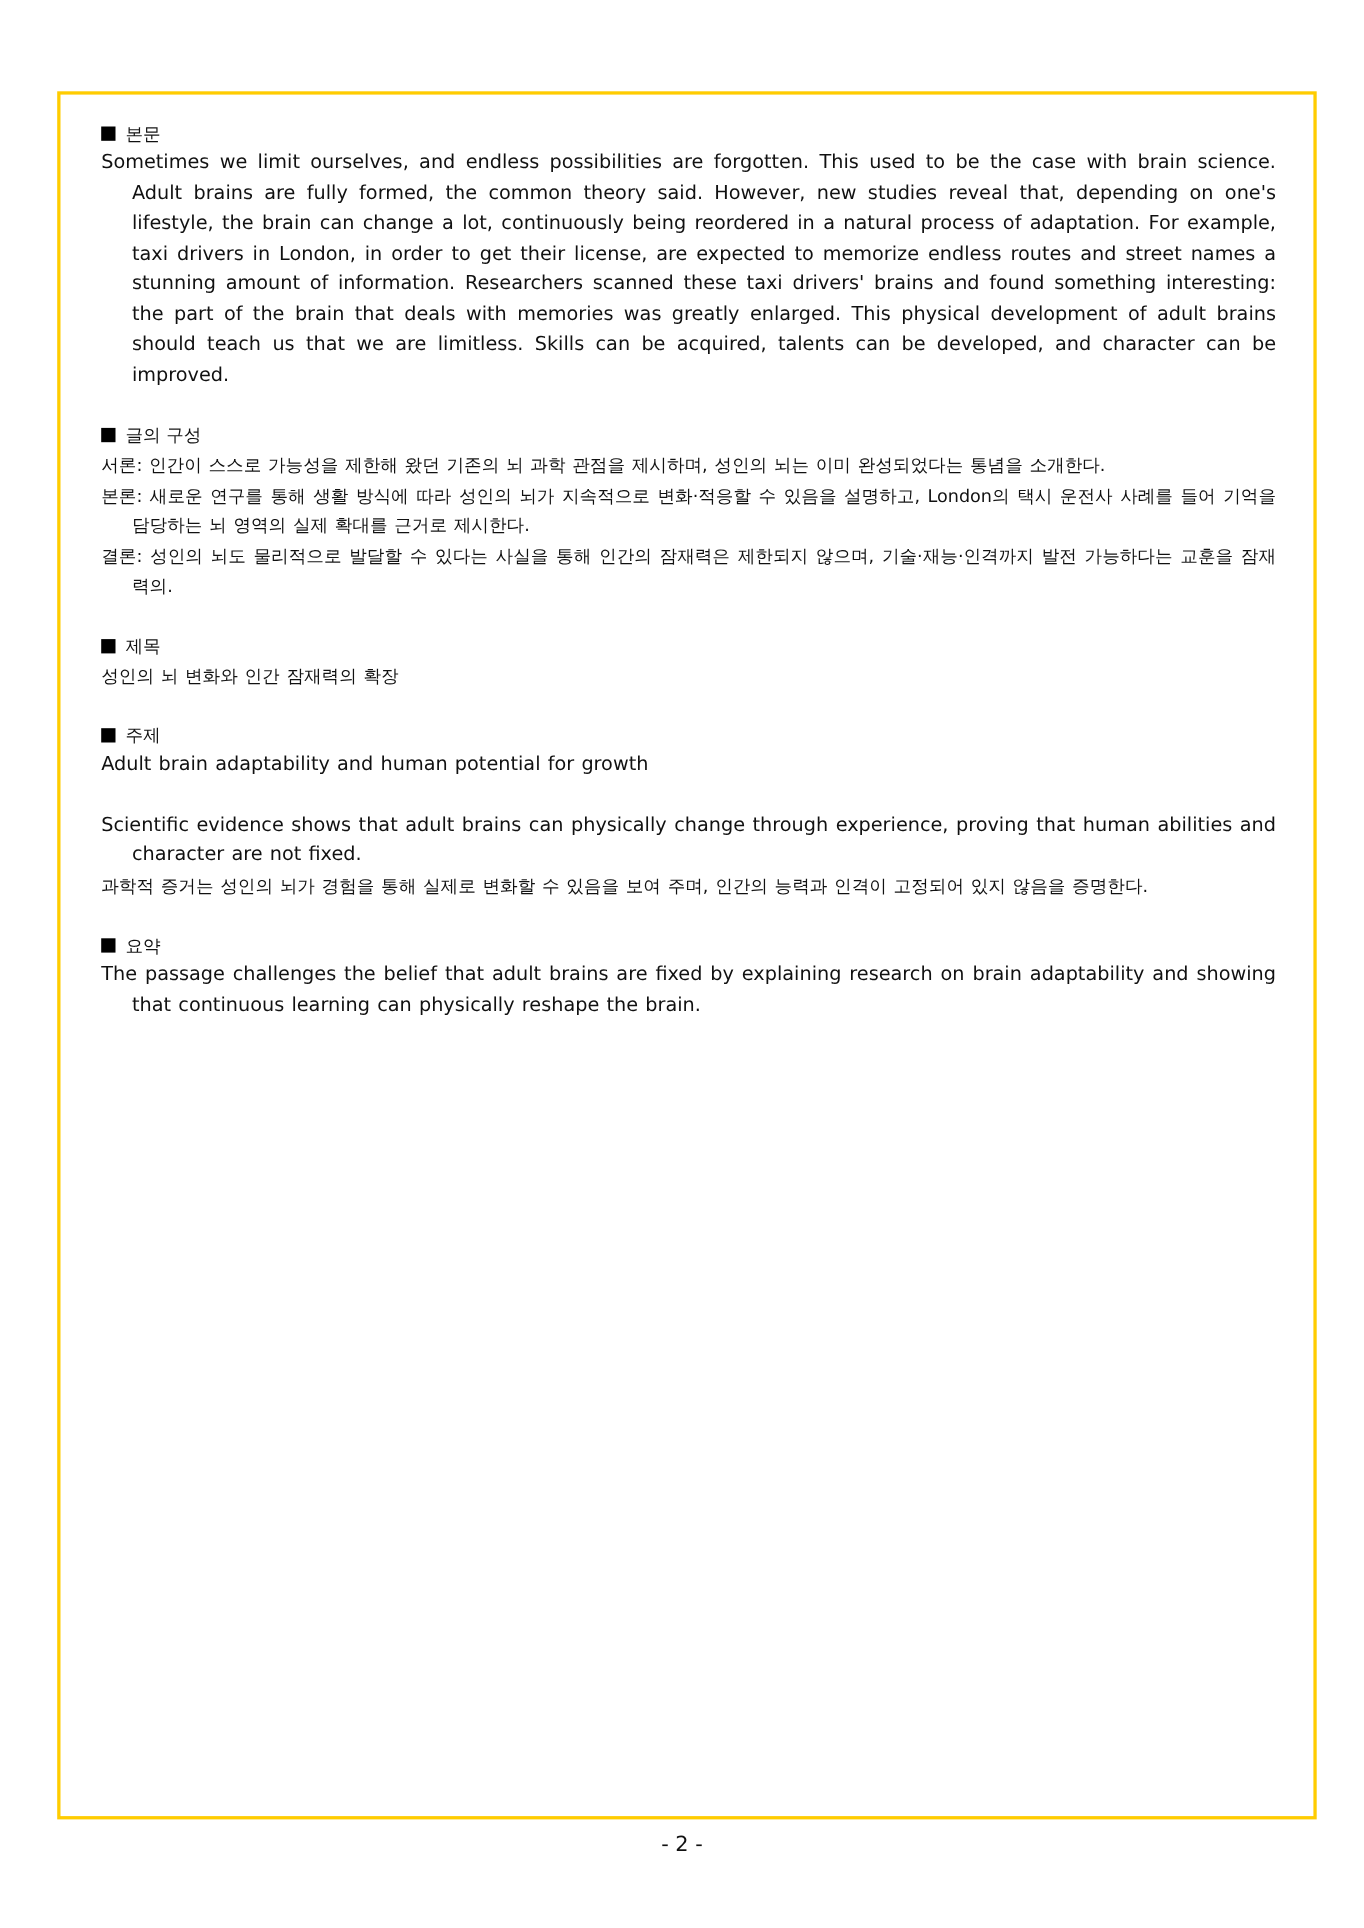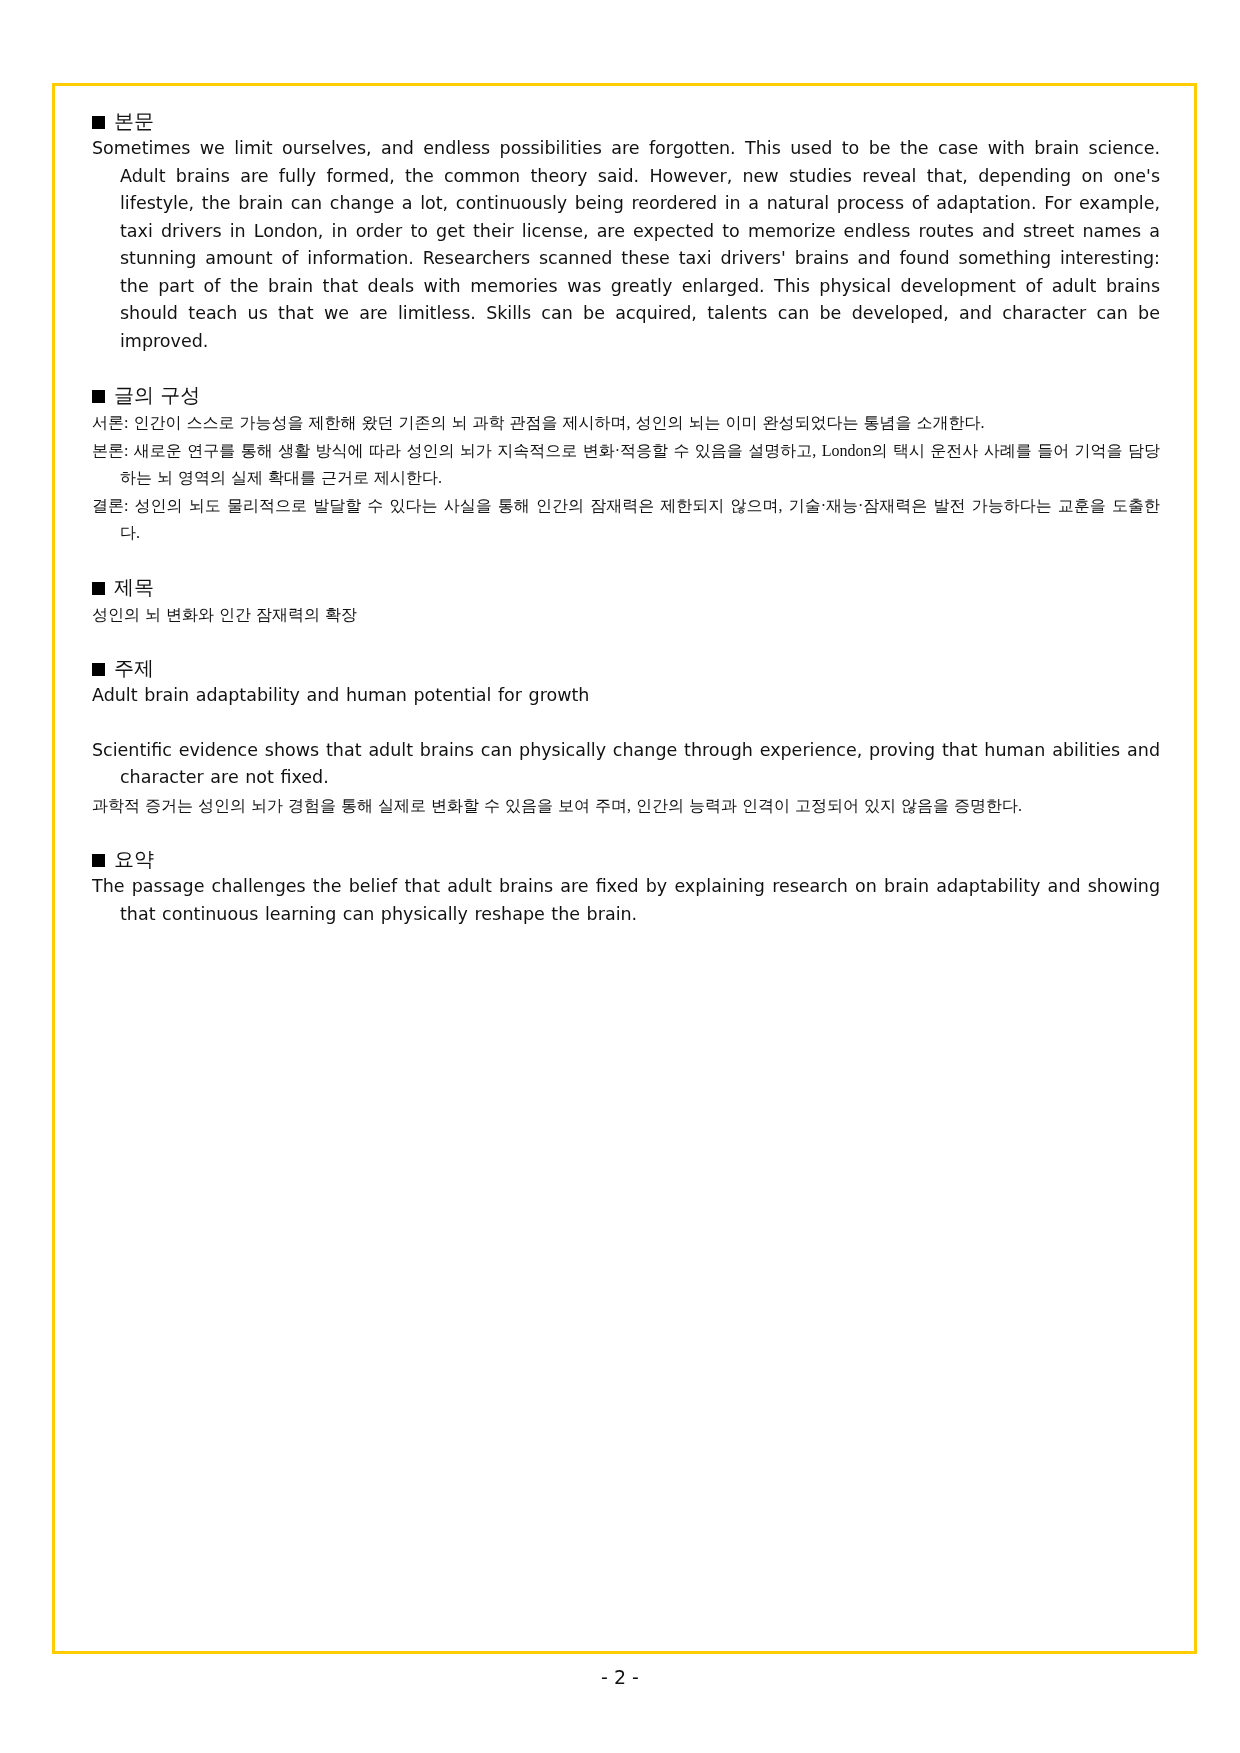--- a/index.html
+++ b/index.html
@@ -2,46 +2,46 @@
 <html><head>
 <meta charset="utf-8">
 <style>
   html, body { margin: 0; padding: 0; background: #ffffff; }
   body { width: 1240px; height: 1753px; position: relative; overflow: hidden;
          font-family: "DejaVu Sans", "Liberation Sans", sans-serif; color: #111; }
   .frame { position: absolute; left: 52px; top: 83px; width: 1139px; height: 1565px;
            border: 3px solid #FFCC00; box-sizing: content-box; }
   .content { position: absolute; left: 92px; top: 108px; width: 1068px; }
   .section { margin-bottom: 27px; }
-  .heading { font-size: 20px; line-height: 27px; height: 27px; }
+  .heading { font-size: 16px; line-height: 27px; height: 27px; }
   .heading .sq { display: inline-block; width: 13px; height: 13px; background: #000;
                  margin-right: 9px; vertical-align: -1px; }
   .para { font-size: 17.5px; line-height: 27.5px; text-align: justify;
           padding-left: 28px; text-indent: -28px; word-spacing: 1px; }
-  .para.ko { font-size: 16px; line-height: 27.5px; font-family: Liberation Serif, serif; }
+  .para.ko { font-size: 16px; line-height: 27.5px; }
   .page-num { position: absolute; top: 1666px; left: 0; width: 1240px; text-align: center;
               font-size: 19px; font-family: "DejaVu Sans", sans-serif; }
 </style>
 </head>
 <body>
 
 <div class="frame"></div>
 
 <div class="content">
 
   <div class="section">
     <div class="heading"><span class="sq"></span><span>본문</span></div>
     <div class="para">Sometimes we limit ourselves, and endless possibilities are forgotten. This used to be the case with brain science. Adult brains are fully formed, the common theory said. However, new studies reveal that, depending on one's lifestyle, the brain can change a lot, continuously being reordered in a natural process of adaptation. For example, taxi drivers in London, in order to get their license, are expected to memorize endless routes and street names  a stunning amount of information. Researchers scanned these taxi drivers' brains and found something interesting: the part of the brain that deals with memories was greatly enlarged. This physical development of adult brains should teach us that we are limitless. Skills can be acquired, talents can be developed, and character can be improved.</div>
   </div>
 
   <div class="section">
     <div class="heading"><span class="sq"></span><span>글의 구성</span></div>
     <div class="para ko">서론: 인간이 스스로 가능성을 제한해 왔던 기존의 뇌 과학 관점을 제시하며, 성인의 뇌는 이미 완성되었다는 통념을 소개한다.</div>
     <div class="para ko">본론: 새로운 연구를 통해 생활 방식에 따라 성인의 뇌가 지속적으로 변화·적응할 수 있음을 설명하고, London의 택시 운전사 사례를 들어 기억을 담당하는 뇌 영역의 실제 확대를 근거로 제시한다.</div>
-    <div class="para ko">결론: 성인의 뇌도 물리적으로 발달할 수 있다는 사실을 통해 인간의 잠재력은 제한되지 않으며, 기술·재능·잠재력은 발전 가능하다는 교훈을 도출한다.</div>
+    <div class="para ko">결론: 성인의 뇌도 물리적으로 발달할 수 있다는 사실을 통해 인간의 잠재력은 제한되지 않으며, 기술·재능·인격까지 발전 가능하다는 교훈을 잠재력의.</div>
   </div>
 
   <div class="section">
     <div class="heading"><span class="sq"></span><span>제목</span></div>
     <div class="para ko">성인의 뇌 변화와 인간 잠재력의 확장</div>
   </div>
 
   <div class="section">
     <div class="heading"><span class="sq"></span><span>주제</span></div>
     <div class="para">Adult brain adaptability and human potential for growth</div>

